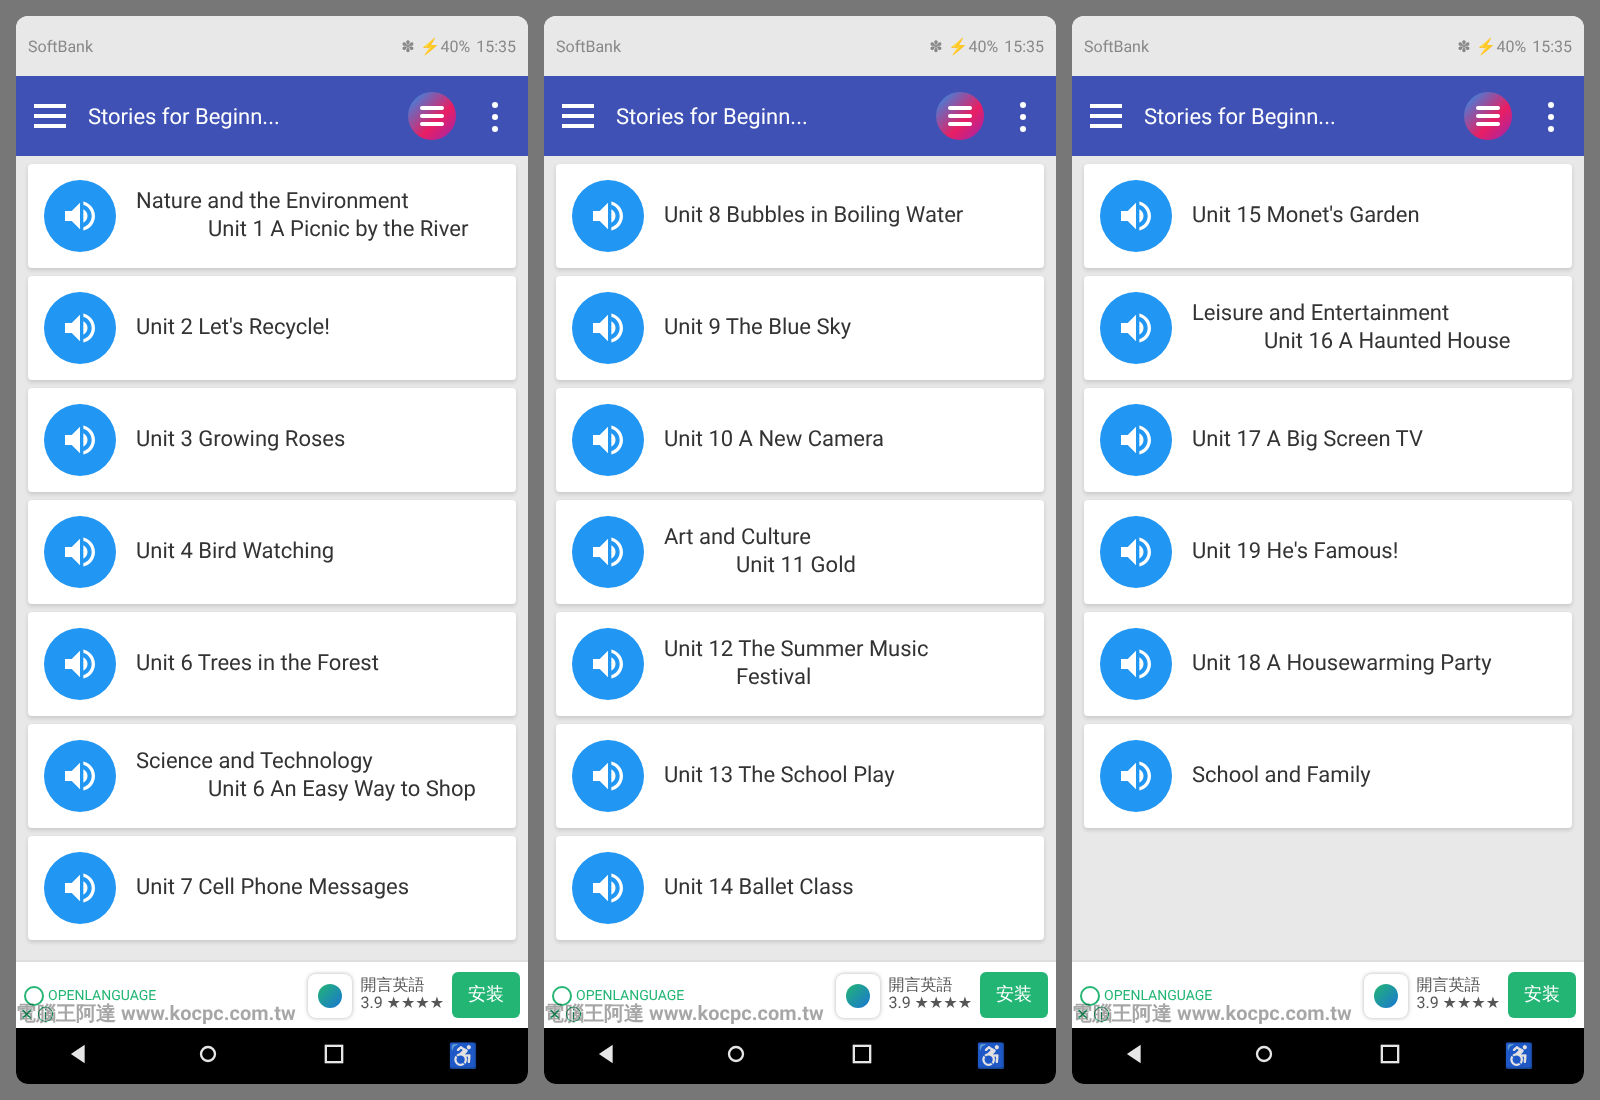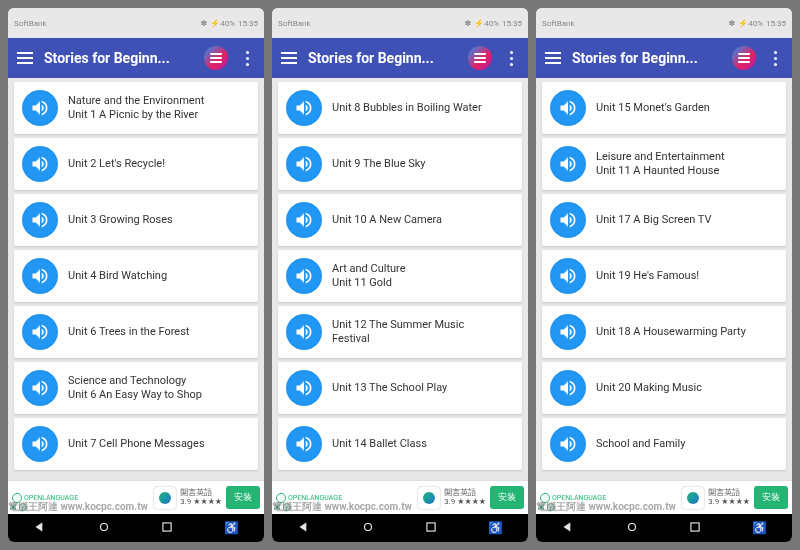--- a/index.html
+++ b/index.html
@@ -2,31 +2,31 @@
 <html><head>
 <meta charset="utf-8">
 <style>
   * { margin: 0; padding: 0; box-sizing: border-box; }
   body { background: #777; font-family: -apple-system, Roboto, sans-serif; display: flex; gap: 8px; padding: 8px; width: 800px; height: 550px; }
   .phone { flex: 1; background: #e8e8e8; border-radius: 6px; overflow: hidden; display: flex; flex-direction: column; position: relative; }
   .statusbar { height: 18px; background: #e8e8e8; display: flex; align-items: center; justify-content: space-between; padding: 15px 6px; font-size: 8px; color: #888; }
   .statusbar .left { display: flex; gap: 4px; align-items: center; }
   .statusbar .right { display: flex; gap: 3px; align-items: center; }
   .appbar { height: 40px; background: #3f51b5; display: flex; align-items: center; padding: 0 8px; color: #fff; gap: 10px; }
-  .appbar .title { flex: 1; font-size: 14px; font-weight: 700; white-space: nowrap; overflow: hidden; text-overflow: ellipsis; }
+  .appbar .title { flex: 1; font-size: 11px; font-weight: 400; white-space: nowrap; overflow: hidden; text-overflow: ellipsis; }
   .appbar .colorcircle { width: 24px; height: 24px; border-radius: 50%; background: linear-gradient(135deg,#2196f3 0%,#e91e63 60%,#9c27b0 100%); display: flex; align-items: center; justify-content: center; }
   .appbar .colorcircle::before { content:""; width:12px; height:2px; background:#fff; box-shadow:0 -4px 0 #fff,0 4px 0 #fff; border-radius:1px; }
   .list { flex: 1; overflow: hidden; padding: 4px 6px; display: flex; flex-direction: column; gap: 4px; }
   .item { background: #fff; border-radius: 2px; box-shadow: 0 1px 2px rgba(0,0,0,.15); display: flex; align-items: center; padding: 8px; gap: 10px; min-height: 52px; }
   .item.partial { min-height: 30px; overflow: hidden; }
   .audio-icon { width: 36px; height: 36px; min-width:36px; border-radius: 50%; background: #2196f3; display: flex; align-items: center; justify-content: center; }
   .audio-icon svg { width: 20px; height: 20px; fill: #fff; }
   .item-text { font-size: 11px; color: #333; line-height: 1.3; }
   .item-text .line1 { display:block; }
-  .item-text .line2 { display:block; }
+  .item-text .line2 { display:block;margin-left:36px; }
   .adbar { height: 34px; background: #fff; border-top: 1px solid #ddd; display: flex; align-items: center; padding: 0 4px; gap: 4px; font-size: 9px; position: relative; }
   .adbar .openlang { color:#23b574; font-size:7px; display:flex; align-items:center; gap:2px; }
   .adbar .openlang::before { content:""; width:8px; height:8px; border:1.5px solid #23b574; border-radius:50%; }
   .adbar .appicon { width:22px; height:22px; background:#fff; border-radius:4px; box-shadow:0 0 2px rgba(0,0,0,.3); display:flex; align-items:center; justify-content:center; margin-left:auto; }
   .adbar .appicon::before { content:""; width:12px; height:12px; border-radius:50%; background:linear-gradient(135deg,#23b574,#1976d2); }
   .adbar .appinfo { font-size:8px; color:#555; line-height:1.1; }
   .adbar .install { background:#23b574; color:#fff; padding:5px 8px; border-radius:3px; font-size:9px; }
   .adbar .adclose { position:absolute; left:2px; bottom:1px; font-size:8px; color:#23b574; }
   .navbar { height: 28px; background: #000; display: flex; align-items: center; justify-content: space-around; }
   .navbar .navbtn { color:#fff; opacity:.9; }
@@ -297,21 +297,21 @@
         </div>
       </div>
       <div class="item">
         <div class="audio-icon">
           <svg viewBox="0 0 24 24">
             <path d="M3 9v6h4l5 5V4L7 9H3zm13.5 3c0-1.77-1.02-3.29-2.5-4.03v8.05c1.48-.73 2.5-2.25 2.5-4.02zM14 3.23v2.06c2.89.86 5 3.54 5 6.71s-2.11 5.85-5 6.71v2.06c4.01-.91 7-4.49 7-8.77s-2.99-7.86-7-8.77z"></path>
           </svg>
         </div>
         <div class="item-text">
           <span class="line1">Leisure and Entertainment</span>
-          <span class="line2">Unit 11 A Haunted House</span>
+          <span class="line2">Unit 16 A Haunted House</span>
         </div>
       </div>
       <div class="item">
         <div class="audio-icon">
           <svg viewBox="0 0 24 24">
             <path d="M3 9v6h4l5 5V4L7 9H3zm13.5 3c0-1.77-1.02-3.29-2.5-4.03v8.05c1.48-.73 2.5-2.25 2.5-4.02zM14 3.23v2.06c2.89.86 5 3.54 5 6.71s-2.11 5.85-5 6.71v2.06c4.01-.91 7-4.49 7-8.77s-2.99-7.86-7-8.77z"></path>
           </svg>
         </div>
         <div class="item-text">
           <span class="line1">Unit 17 A Big Screen TV</span>
@@ -328,30 +328,20 @@
         </div>
       </div>
       <div class="item">
         <div class="audio-icon">
           <svg viewBox="0 0 24 24">
             <path d="M3 9v6h4l5 5V4L7 9H3zm13.5 3c0-1.77-1.02-3.29-2.5-4.03v8.05c1.48-.73 2.5-2.25 2.5-4.02zM14 3.23v2.06c2.89.86 5 3.54 5 6.71s-2.11 5.85-5 6.71v2.06c4.01-.91 7-4.49 7-8.77s-2.99-7.86-7-8.77z"></path>
           </svg>
         </div>
         <div class="item-text">
           <span class="line1">Unit 18 A Housewarming Party</span>
-        </div>
-      </div>
-      <div class="item">
-        <div class="audio-icon">
-          <svg viewBox="0 0 24 24">
-            <path d="M3 9v6h4l5 5V4L7 9H3zm13.5 3c0-1.77-1.02-3.29-2.5-4.03v8.05c1.48-.73 2.5-2.25 2.5-4.02zM14 3.23v2.06c2.89.86 5 3.54 5 6.71s-2.11 5.85-5 6.71v2.06c4.01-.91 7-4.49 7-8.77s-2.99-7.86-7-8.77z"></path>
-          </svg>
-        </div>
-        <div class="item-text">
-          <span class="line1">Unit 20 Making Music</span>
         </div>
       </div>
       <div class="item partial">
         <div class="audio-icon">
           <svg viewBox="0 0 24 24">
             <path d="M3 9v6h4l5 5V4L7 9H3zm13.5 3c0-1.77-1.02-3.29-2.5-4.03v8.05c1.48-.73 2.5-2.25 2.5-4.02zM14 3.23v2.06c2.89.86 5 3.54 5 6.71s-2.11 5.85-5 6.71v2.06c4.01-.91 7-4.49 7-8.77s-2.99-7.86-7-8.77z"></path>
           </svg>
         </div>
         <div class="item-text">
           <span class="line1">School and Family</span>

